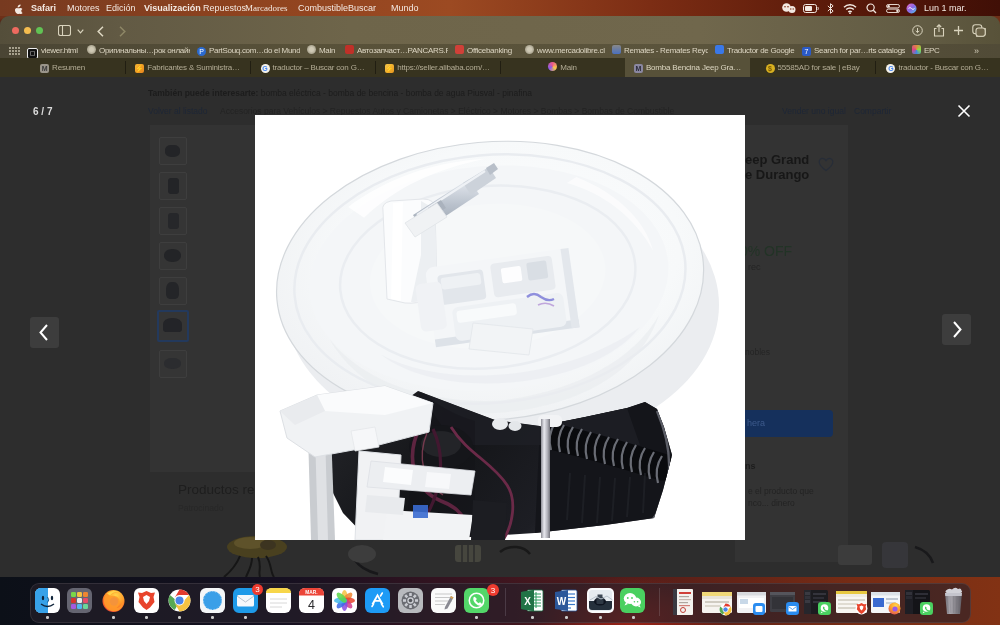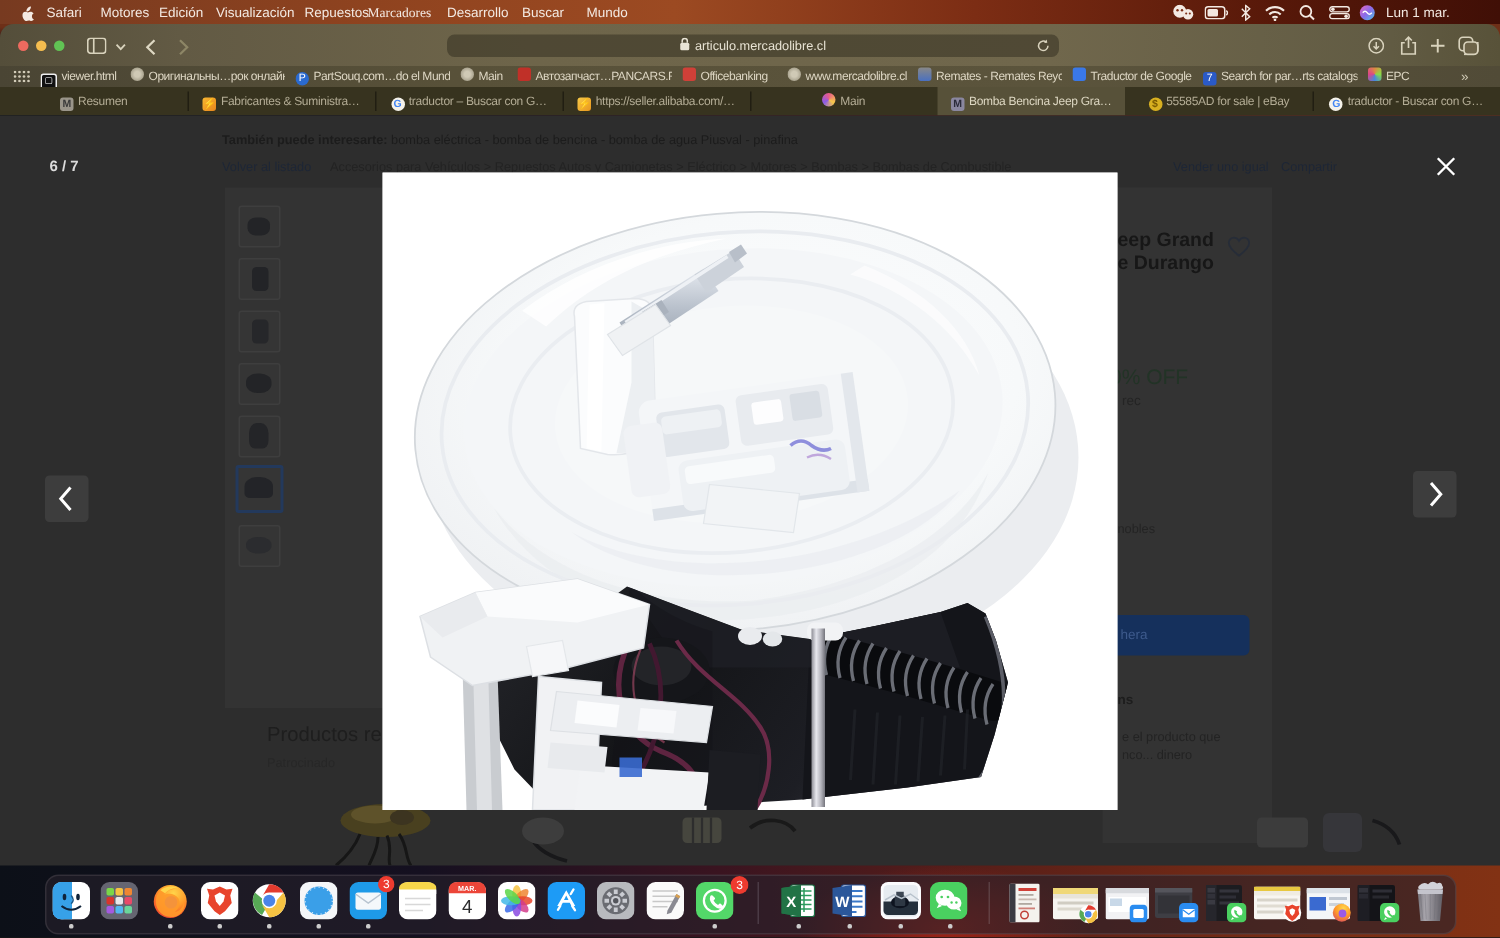--- a/index.html
+++ b/index.html
@@ -44,27 +44,27 @@
 </style>
 </head>
 <body>
 <div id="screen">
   <div id="wallpaper"></div>
 
   <div id="menubar">
     <svg class="abs" style="left:13px;top:3px;" width="10" height="11" viewBox="0 0 10 11">
         <path d="M5.2 2.6 C5.9 1.8 6.8 1.4 7.6 1.4 C7.7 2.2 7.4 3 6.8 3.6 C6.2 4.3 5.3 4.7 4.6 4.6 C4.5 3.9 4.8 3.2 5.2 2.6 Z M7.4 4.9 C8.1 4.9 8.9 5.3 9.4 6 C8.6 6.5 8.2 7.2 8.3 8.1 C8.4 9 8.9 9.6 9.6 9.9 C9.2 10.6 8.5 11 7.9 11 C7.3 11 7 10.7 6.3 10.7 C5.6 10.7 5.2 11 4.7 11 C3.5 11 2.2 9.3 2 7.6 C1.8 5.9 2.7 4.9 3.9 4.9 C4.5 4.9 5.1 5.3 5.6 5.3 C6.1 5.3 6.7 4.9 7.4 4.9 Z" fill="#f3e9e2"></path>
       </svg>
-    <div class="mitem" style="left:31px;font-weight:400;">Safari</div>
+    <div class="mitem" style="left:31px;font-weight:700;">Safari</div>
     <div class="mitem" style="left:67px;">Motores</div>
     <div class="mitem" style="left:106px;">Edición</div>
-    <div class="mitem" style="left:144px;">Visualización</div>
+    <div class="mitem" style="left:144px;font-weight:bold;">Visualización</div>
     <div class="mitem" style="left:203px;">Repuestos</div>
     <div class="mitem" style="left:245px;font-family:Liberation Serif, serif;">Marcadores</div>
-    <div class="mitem" style="left:298px;">Desarrollo</div>
+    <div class="mitem" style="left:298px;">Combustible</div>
     <div class="mitem" style="left:348px;">Buscar</div>
     <div class="mitem" style="left:391px;">Mundo</div>
     <div class="mitem" style="left:924px;">Lun 1 mar.</div>
     <div class="mitem" style="left:969px;margin-left:36px;">17:33</div>
 
     <svg class="abs" style="left:781px;top:3px;" width="16" height="11" viewBox="0 0 16 11">
         <circle cx="5.5" cy="4.5" r="4.3" fill="#f3e9e2"></circle>
         <circle cx="11" cy="6.5" r="3.5" fill="#f3e9e2"></circle>
         <circle cx="4" cy="3.8" r="0.8" fill="#7c2d14"></circle>
         <circle cx="7" cy="3.8" r="0.8" fill="#7c2d14"></circle>
@@ -106,29 +106,20 @@
         <circle cx="5.5" cy="5.5" r="5" fill="url(#siri)"></circle>
         <path d="M2.5 5.5 Q4 3.5 5.5 5.5 T8.5 5.5" fill="none" stroke="#fff" stroke-width="0.9"></path>
       </svg>
   </div>
 
   <div id="chrome">
     <div id="toolbar">
       <div class="tl" style="left:12px;background:#ee6a5f;"></div>
       <div class="tl" style="left:24px;background:#f5bd4f;"></div>
       <div class="tl" style="left:36px;background:#61c354;"></div>
-      <div id="addressbar"><span id="addrtext"><svg width="7" height="9" viewBox="0 0 7 9" style="vertical-align:-1px;margin-right:3px;">
-              <rect x="0.5" y="3.5" width="6" height="5" rx="1" fill="#e8e3d4"></rect>
-              <path d="M1.8 3.5 V2.4 a1.7 1.7 0 0 1 3.4 0 V3.5" fill="none" stroke="#e8e3d4" stroke-width="1"></path>
-            </svg>articulo.mercadolibre.cl</span>
-        <svg style="position:absolute;right:6px;top:3px;" width="9" height="9" viewBox="0 0 10 10">
-            <path d="M8.5 5a3.5 3.5 0 1 1 -1.2-2.6" fill="none" stroke="#d9d3bd" stroke-width="1.1"></path>
-            <path d="M7.5 0.4 L8 2.8 L5.6 3.0 Z" fill="#d9d3bd"></path>
-          </svg>
-      </div>
 
       <svg class="abs" style="left:58px;top:9px;" width="13" height="11" viewBox="0 0 13 11">
           <rect x="0.5" y="0.5" width="12" height="10" rx="2" fill="none" stroke="#d9d3bd" stroke-width="1.1"></rect>
           <line x1="4.5" y1="0.5" x2="4.5" y2="10.5" stroke="#d9d3bd" stroke-width="1.1"></line>
         </svg>
       <svg class="abs" style="left:77px;top:13px;" width="7" height="5" viewBox="0 0 7 5">
           <path d="M0.7 0.7 L3.5 3.8 L6.3 0.7" fill="none" stroke="#d9d3bd" stroke-width="1.2"></path>
         </svg>
       <svg class="abs" style="left:97px;top:10px;" width="7" height="11" viewBox="0 0 7 11">
           <path d="M6 0.8 L1.2 5.5 L6 10.2" fill="none" stroke="#ddd7c2" stroke-width="1.5"></path>

